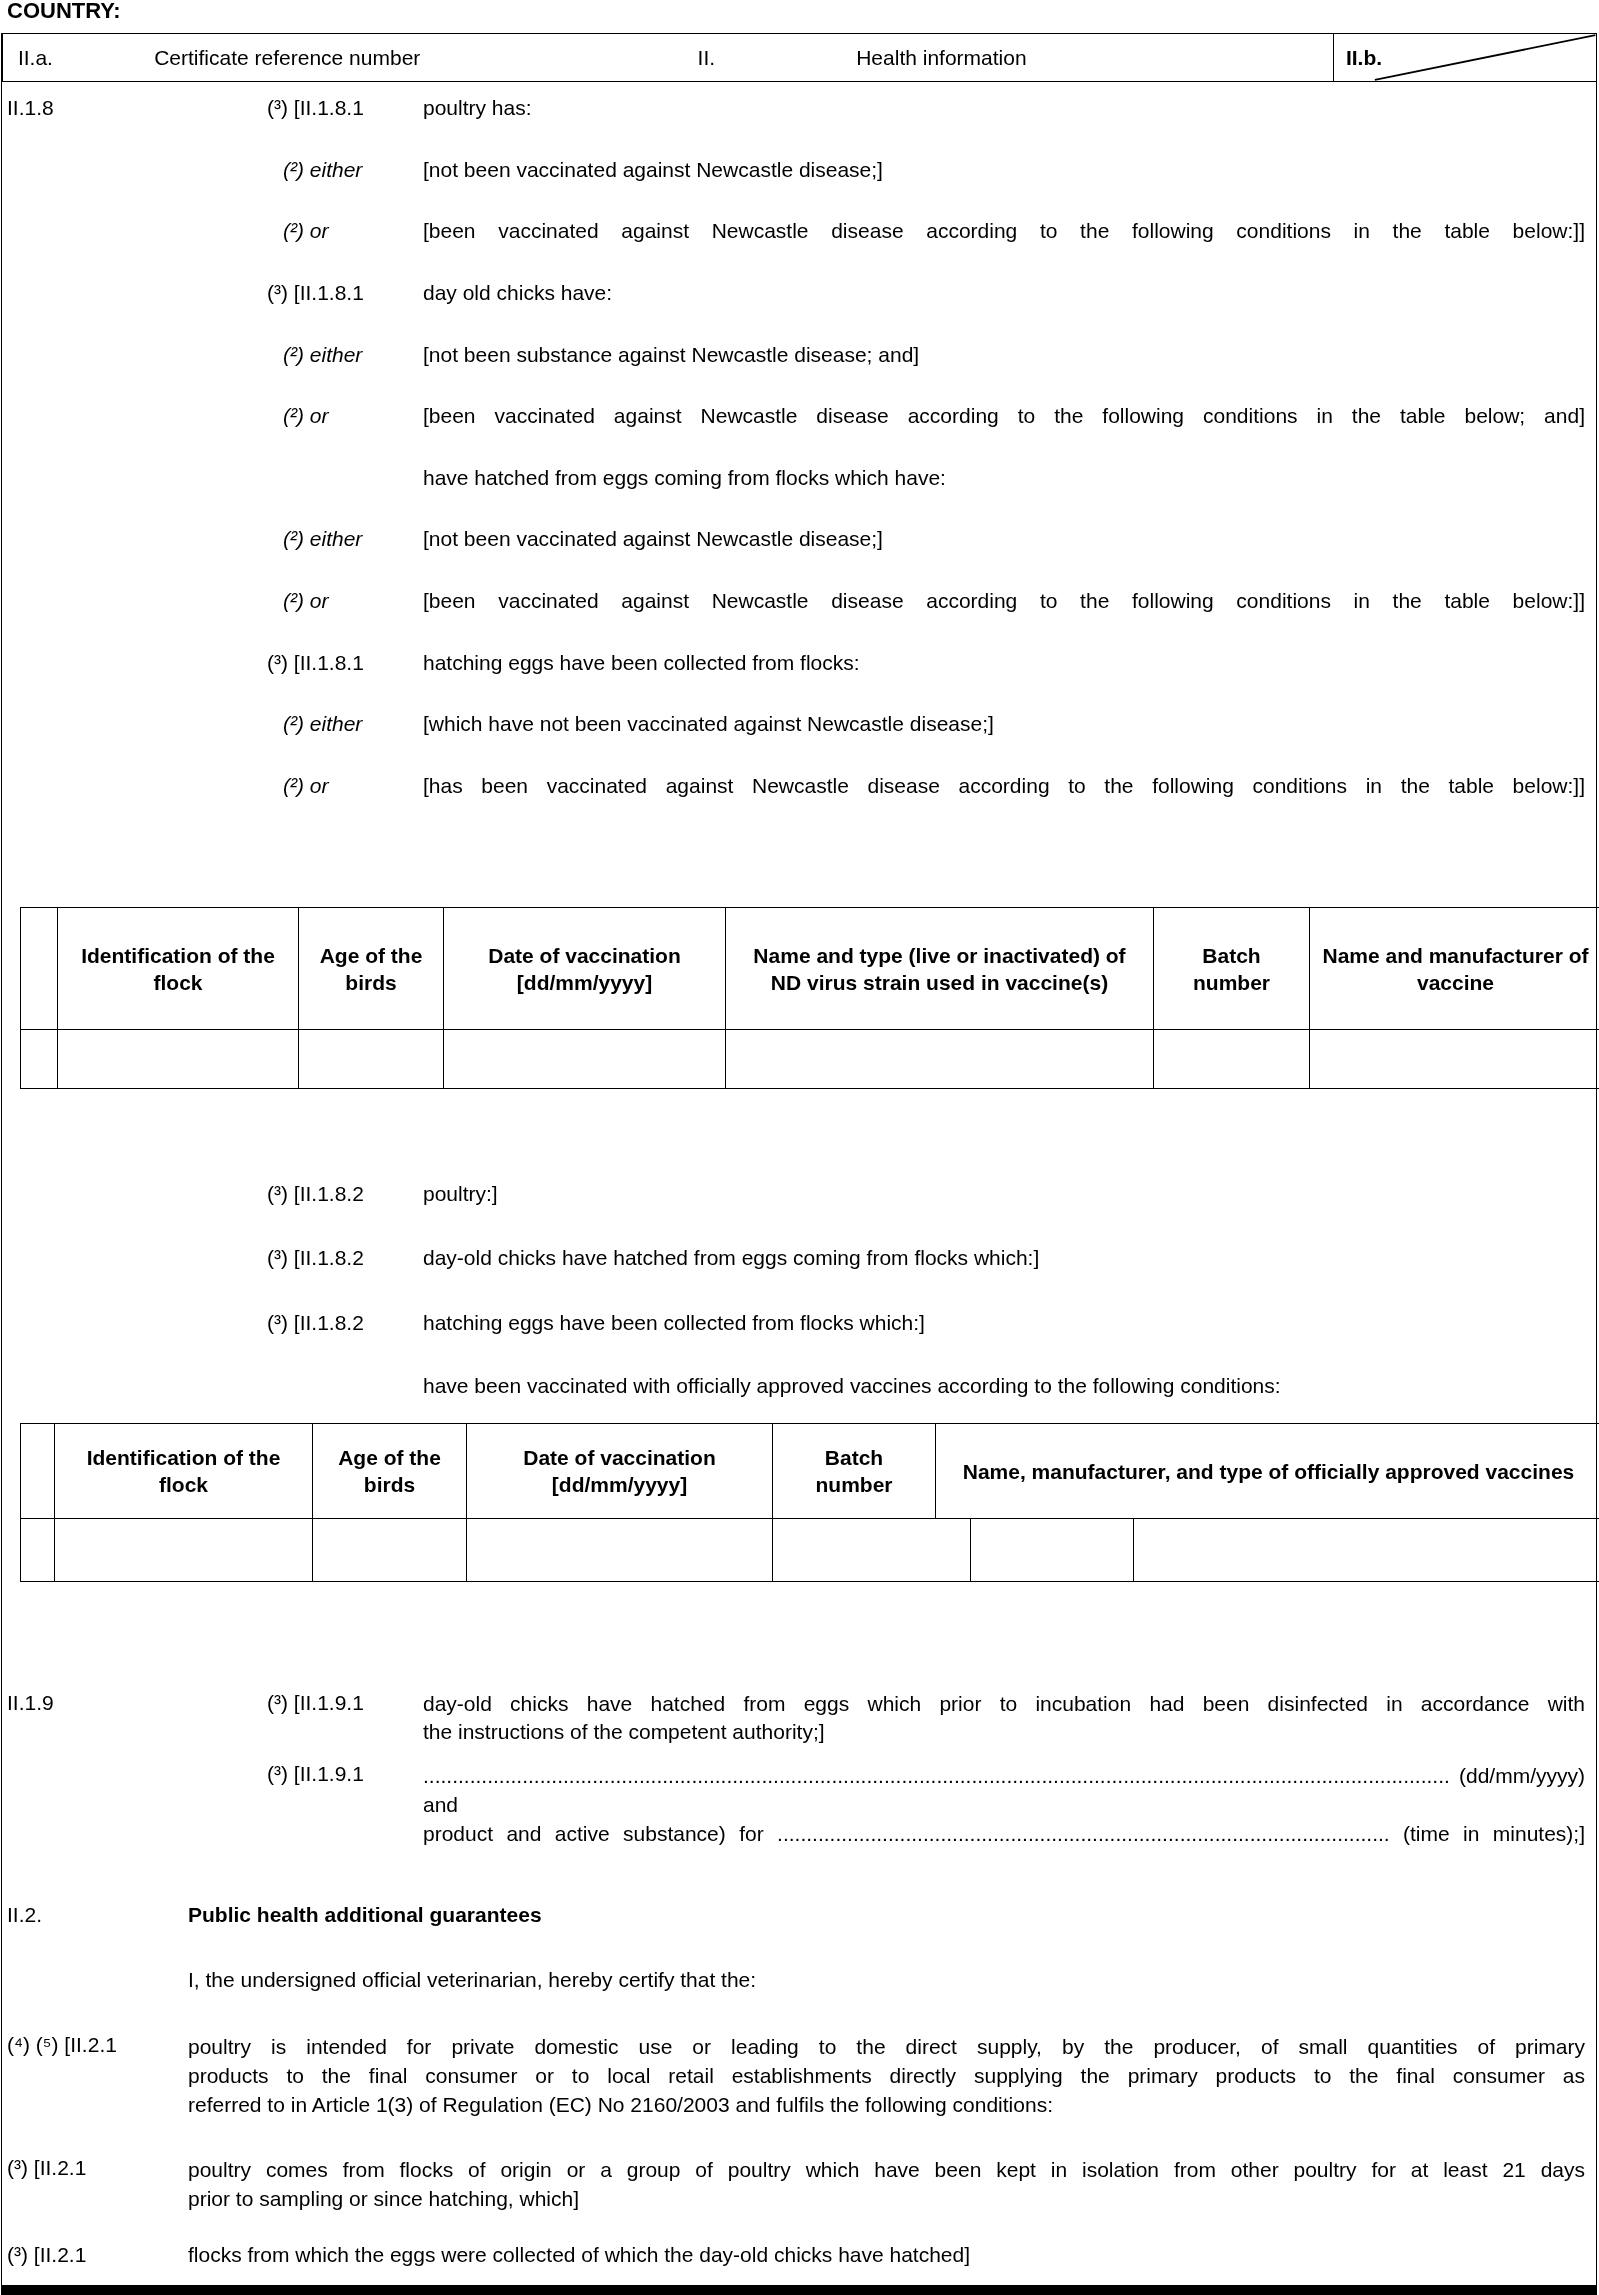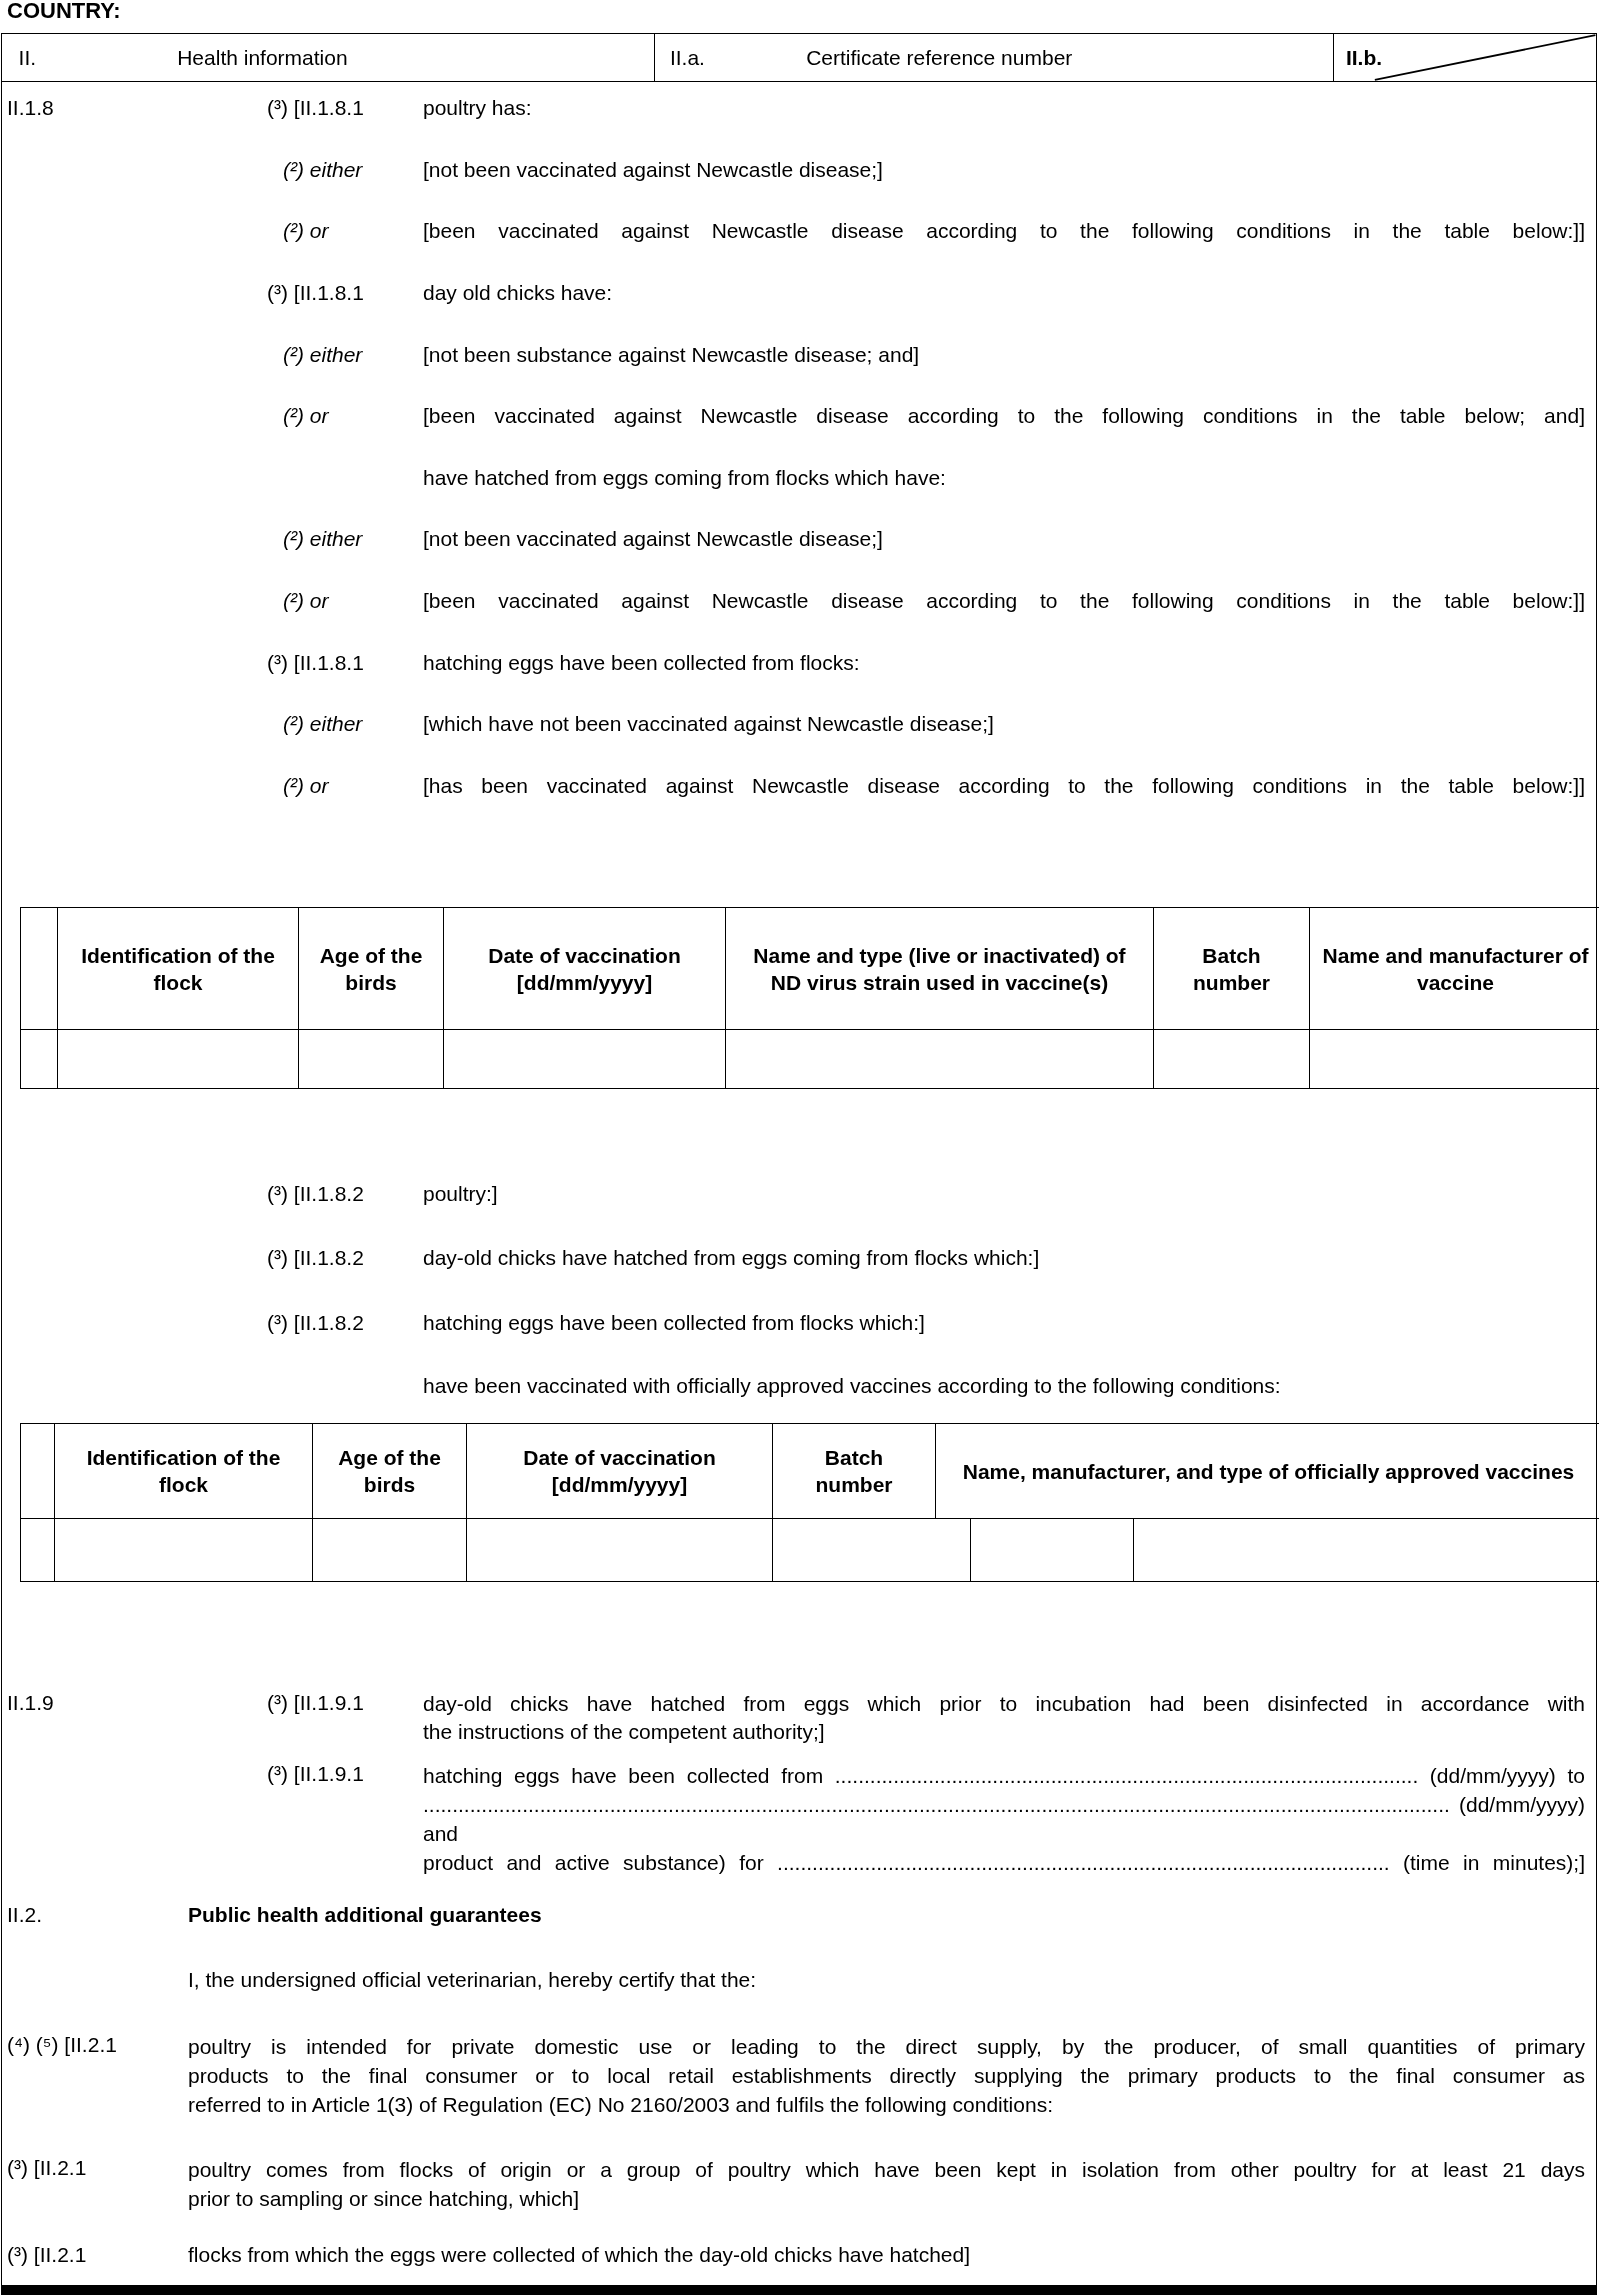--- a/index.html
+++ b/index.html
@@ -50,27 +50,27 @@
   .th2{height:94px;} .td2{height:63px;}
 </style>
 </head>
 <body>
 
 <div class="page">
 
   <div class="country">COUNTRY:</div>
 
   <div class="hdr">
+    <div class="hcell hc2">
+      <span class="hspan h2no">II.a.</span>
+      <span class="hspan h2lbl">Certificate reference number</span>
+    </div>
     <div class="hcell hc1">
       <span class="hspan h1no">II.</span>
       <span class="hspan h1lbl">Health information</span>
-    </div>
-    <div class="hcell hc2">
-      <span class="hspan h2no">II.a.</span>
-      <span class="hspan h2lbl">Certificate reference number</span>
     </div>
     <div class="hcell hc3">
       <svg class="diag" viewBox="0 0 449 78" preserveAspectRatio="none">
           <line x1="70" y1="76" x2="448" y2="2" stroke="#000" stroke-width="3"></line>
         </svg>
       <span class="hspan h3no">II.b.</span>
     </div>
   </div>
 
   <div class="frame"></div>
@@ -187,21 +187,20 @@
   </div>
   <div class="pblock" style="top:1690px;left:423px;width:1162px;line-height:28px">
     <div class="pl j">day-old chicks have hatched from eggs which prior to incubation had been disinfected in accordance with</div>
     <div class="pl">the instructions of the competent authority;]</div>
   </div>
 
   <div class="crow" style="top:1761px">
     <span class="cref">(³) [II.1.9.1</span>
   </div>
   <div class="pblock" style="top:1761px;left:423px;width:1162px;line-height:29px">
-    <div class="pl j">hatching eggs have been collected from .................................................................................................... (dd/mm/yyyy) to</div>
     <div class="pl j">................................................................................................................................................................................ (dd/mm/yyyy) and</div>
     <div class="pl j">product and active substance) for ......................................................................................................... (time in minutes);]</div>
   </div>
 
   <div class="crow" style="top:1902px">
     <span class="slabel">II.2.</span>
     <span class="bold" style="position:absolute;left:188px">Public health additional guarantees</span>
   </div>
   <div class="crow" style="top:1967px">
     <span style="position:absolute;left:188px">I, the undersigned official veterinarian, hereby certify that the:</span>

